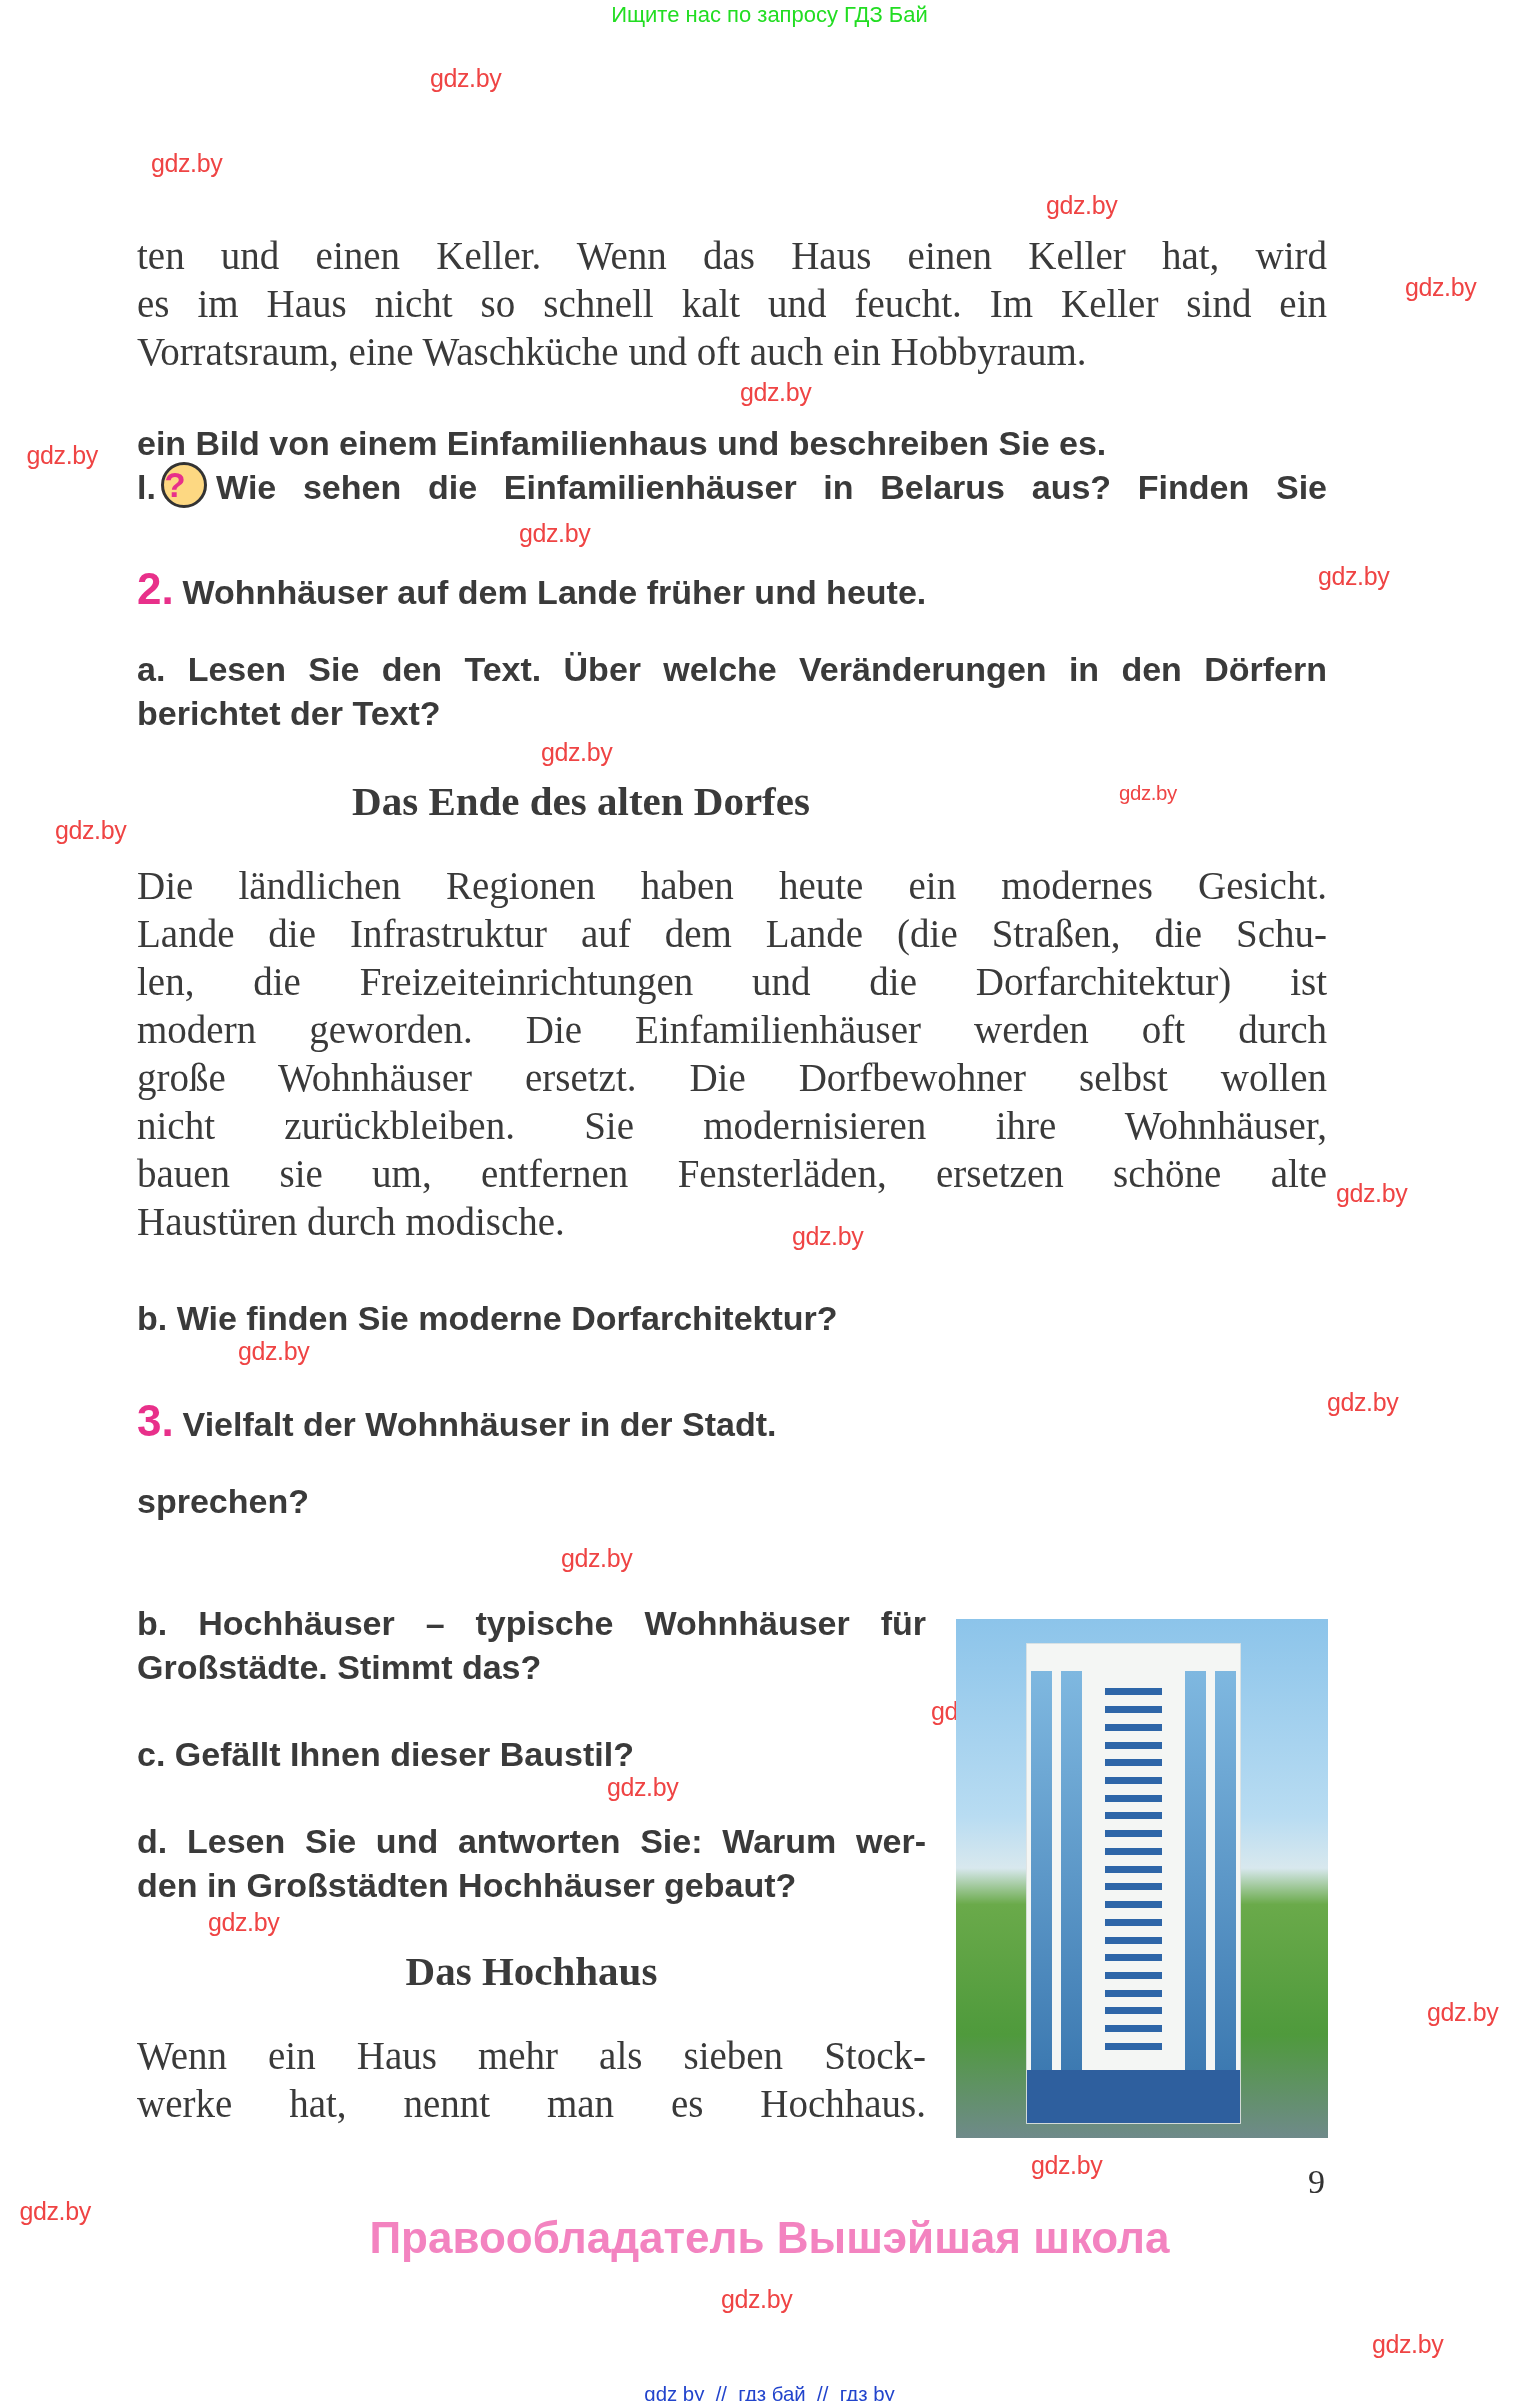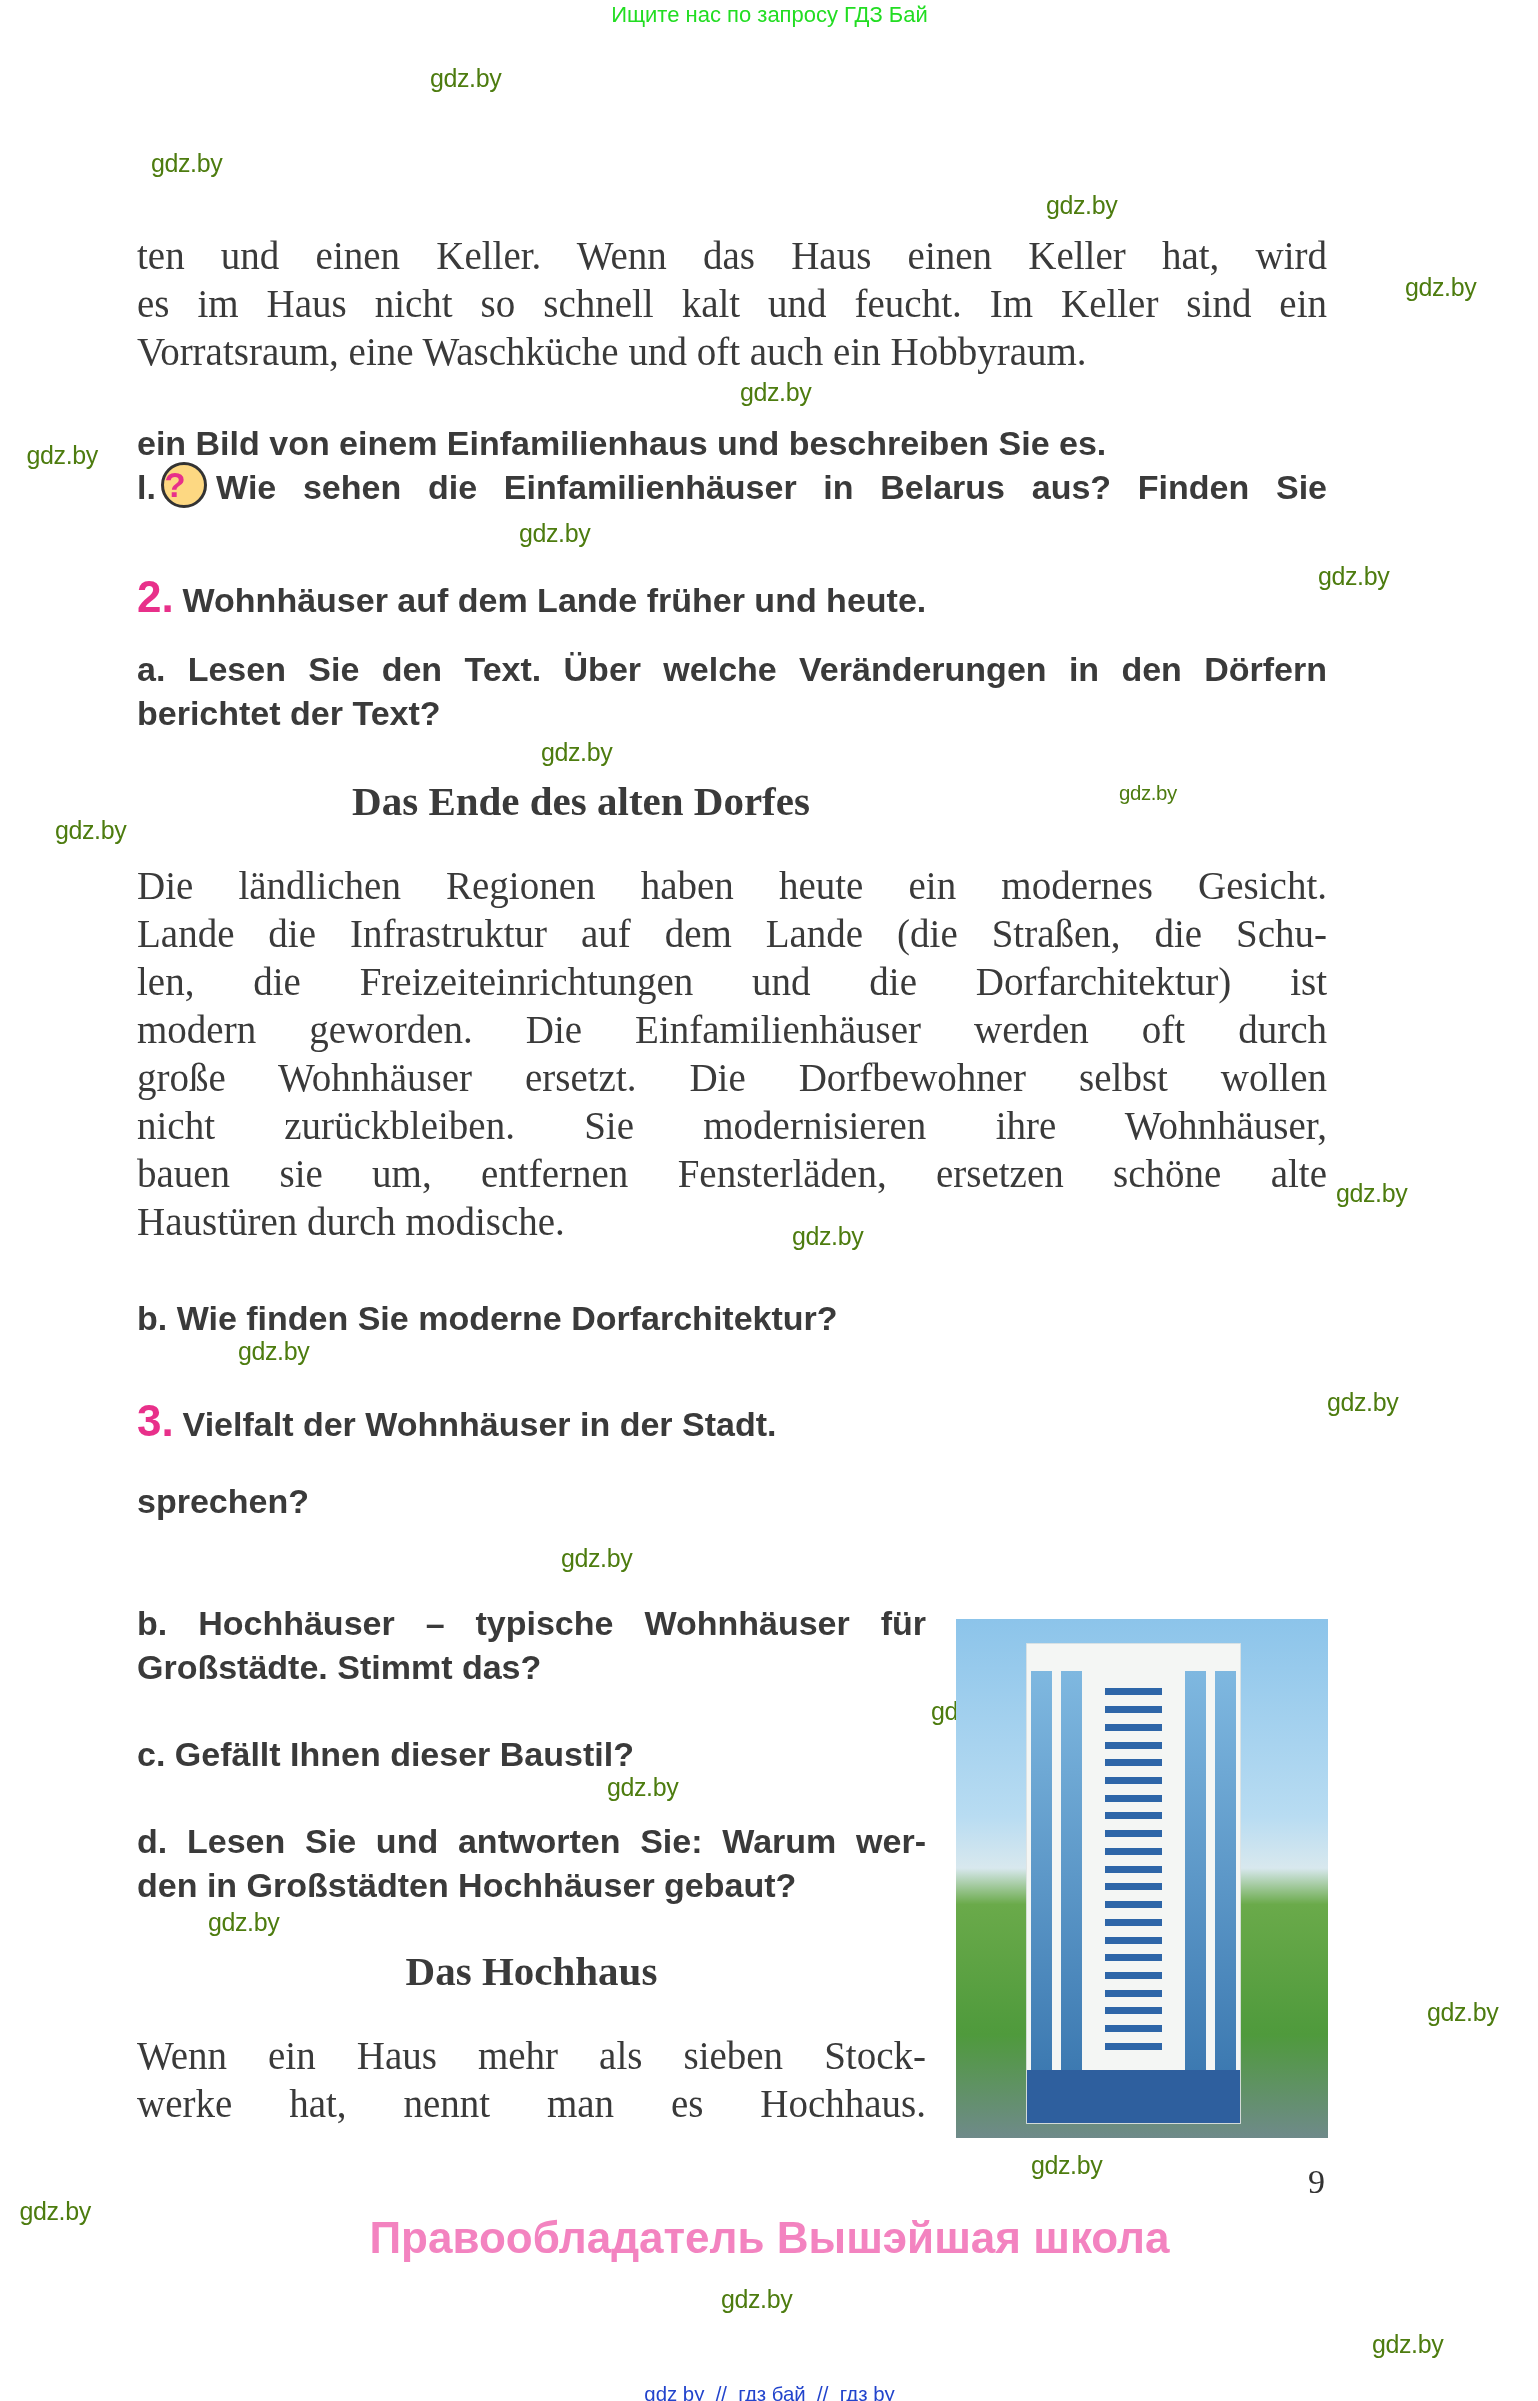--- a/index.html
+++ b/index.html
@@ -1,19 +1,19 @@
 <!DOCTYPE html>
 <html style="font-size:14px"><head>
 <meta charset="utf-8">
 <style>
   html, body { margin:0; padding:0; background:#ffffff; }
   body { width:1539px; height:2401px; position:relative; overflow:hidden; }
   .abs { position:absolute; }
   .banner { top:1.8px; left:0; width:1539px; text-align:center; color:#22dd22; font-family:"Liberation Sans", sans-serif; font-size:22px; }
-  .wm { font-family:"Liberation Sans", sans-serif; font-size:25px; color:#4d7c0f; letter-spacing:-0.4px; }
+  .wm { font-family:"Liberation Sans", sans-serif; font-size:25px; color:#ef4444; letter-spacing:-0.4px; }
   .wm.small { font-size:20.4px; }
   .body-text { left:137px; width:1190px; font-family:"Liberation Serif", serif; font-size:39px; line-height:48px; color:#3a3a3a; text-align:justify; }
   .body-text .line { display:block; text-align:justify; text-align-last:justify; white-space:nowrap; }
   .body-text .line.last { text-align-last:left; }
   .task { left:137px; width:1190px; font-family:"Liberation Sans", sans-serif; font-weight:bold; font-size:34px; line-height:44px; color:#3a3a3a; }
   .task .line { display:block; text-align:justify; text-align-last:justify; white-space:nowrap; }
   .task .line.last { text-align-last:left; }
   .num { color:#e8308a; font-size:44px; font-weight:bold; font-family:"Liberation Sans", sans-serif; margin-right:8.9px; }
   .heading { font-family:"Liberation Serif", serif; font-weight:bold; font-size:41px; color:#3a3a3a; text-align:center; }
   .qicon { display:inline-block; width:46px; height:46px; border-radius:50%; background:#fdd882; border:3.5px solid #333; box-sizing:border-box; color:#e8308a; font-weight:bold; font-size:35px; line-height:39px; text-align:center; vertical-align:middle; margin:0 8.9px 0 5.3px; position:relative; top:-5.3px; font-family:"Liberation Sans", sans-serif; }
@@ -65,21 +65,21 @@
   <span class="line last">Vorratsraum, eine Waschküche und oft auch ein Hobbyraum.</span>
 </div>
 
 <div class="abs task" style="top:421px;">
   <span class="line last">ein Bild von einem Einfamilienhaus und beschreiben Sie es.</span>
   <span class="line">
     <span>l.</span><span class="qicon">?</span><span>Wie sehen die Einfamilienhäuser in Belarus aus? Finden Sie</span>
   </span>
 </div>
 
-<div class="abs task" style="top:567px;margin-top:8px;">
+<div class="abs task" style="top:567px;">
   <span class="line last"><span class="num">2.</span><span>Wohnhäuser auf dem Lande früher und heute.</span></span>
 </div>
 
 <div class="abs task" style="top:647px;">
   <span class="line">a. Lesen Sie den Text. Über welche Veränderungen in den Dörfern</span>
   <span class="line last">berichtet der Text?</span>
 </div>
 
 <div class="abs heading" style="top:777px; left:137px; width:1190px; padding-right:0;">
   <span style="position:relative; left:-151px;">Das Ende des alten Dorfes</span>

